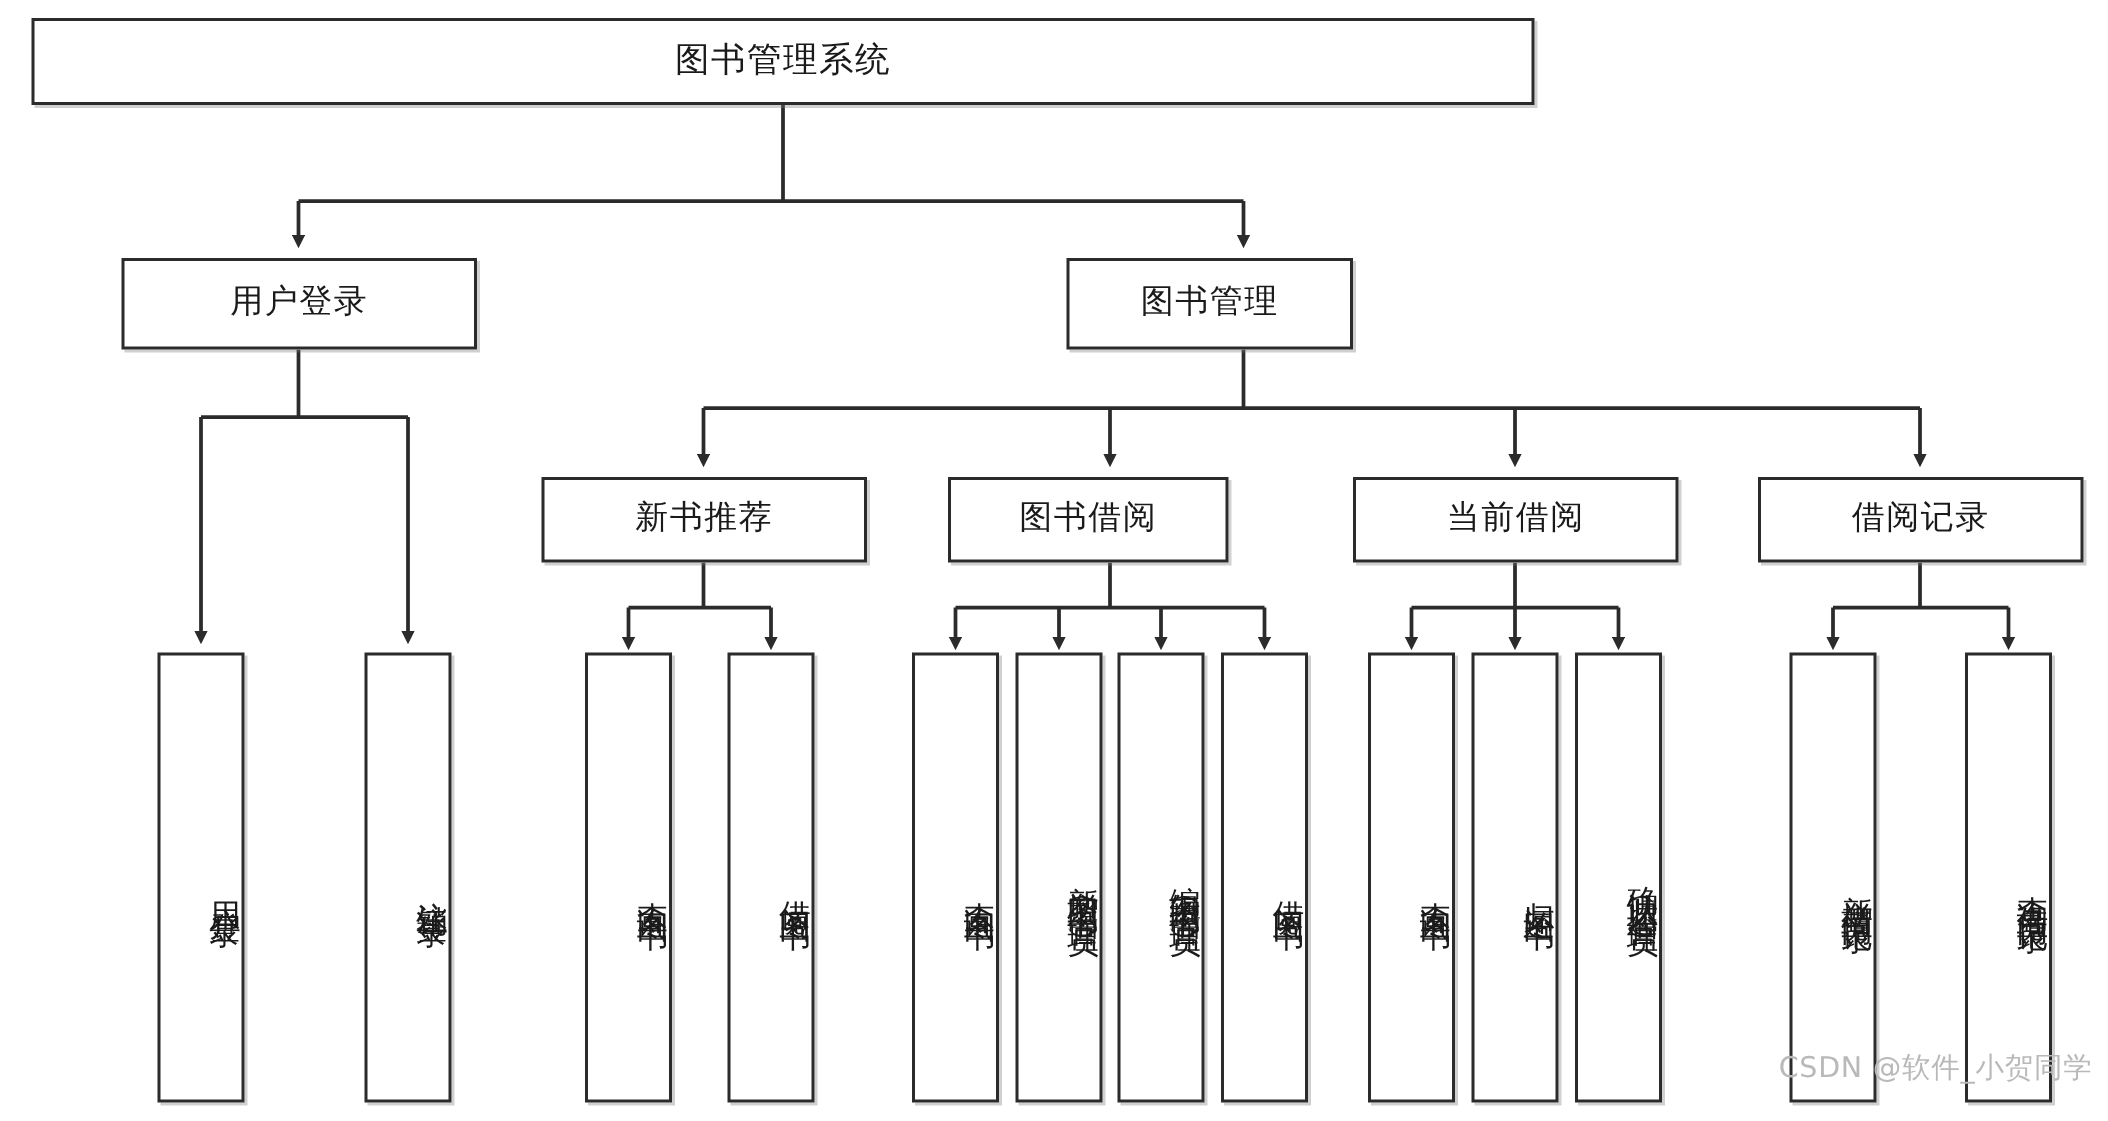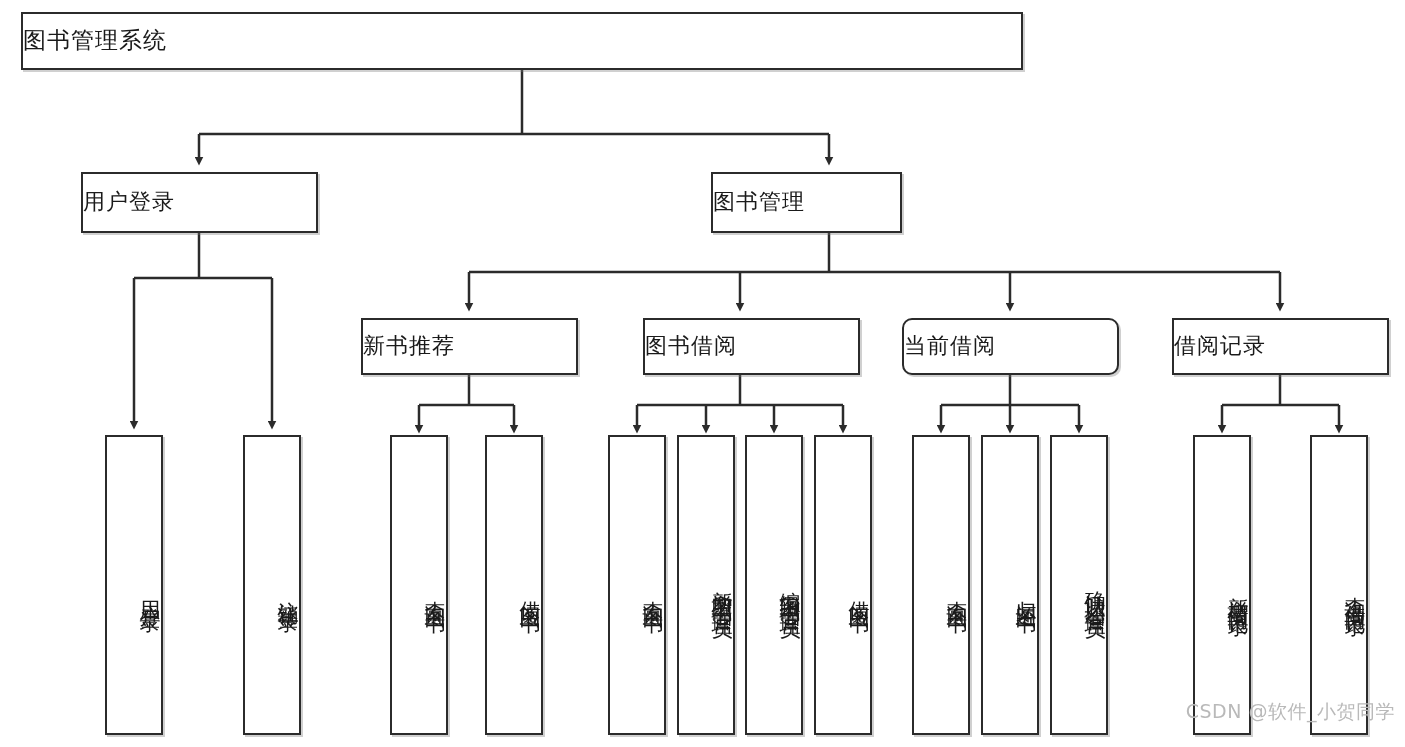--- a/index.html
+++ b/index.html
@@ -25,21 +25,21 @@
     height: 747px;
     pointer-events: none;
   }
   .node {
     position: absolute;
     box-sizing: border-box;
     border: 2.5px solid #2b2b2b;
     background: #ffffff;
     display: flex;
     align-items: center;
-    justify-content: flex-start;
+    justify-content: center;
     color: #1a1a1a;
     box-shadow: 2px 2px 0 rgba(120,120,120,0.35);
   }
   .node.horiz {
     font-size: 22px;
     letter-spacing: 1px;
     line-height: 1.2;
   }
   .node.root {
     font-size: 23px;
@@ -132,24 +132,24 @@
   <div class="node horiz" style="left:81px; top:172px; width:237px; height:61px;">
     <span>用户登录</span>
   </div>
   <div class="node horiz" style="left:711px; top:172px; width:191px; height:61px;">
     <span>图书管理</span>
   </div>
 
   <div class="node horiz" style="left:361px; top:318px; width:217px; height:57px;">
     <span>新书推荐</span>
   </div>
-  <div class="node horiz" style="left:632px; top:318px; width:217px; height:57px;margin-left:11px;">
+  <div class="node horiz" style="left:632px; top:318px; width:187px; height:57px;">
     <span>图书借阅</span>
   </div>
-  <div class="node horiz" style="left:902px; top:318px; width:217px; height:57px;border-radius:10px;">
+  <div class="node horiz" style="left:902px; top:318px; width:217px; height:57px;">
     <span>当前借阅</span>
   </div>
   <div class="node horiz" style="left:1172px; top:318px; width:217px; height:57px;">
     <span>借阅记录</span>
   </div>
 
   <div class="node vert" style="left:105px; top:435px; width:58px; height:300px;">
     <span class="vlabel">用户登录</span>
   </div>
   <div class="node vert" style="left:243px; top:435px; width:58px; height:300px;">

